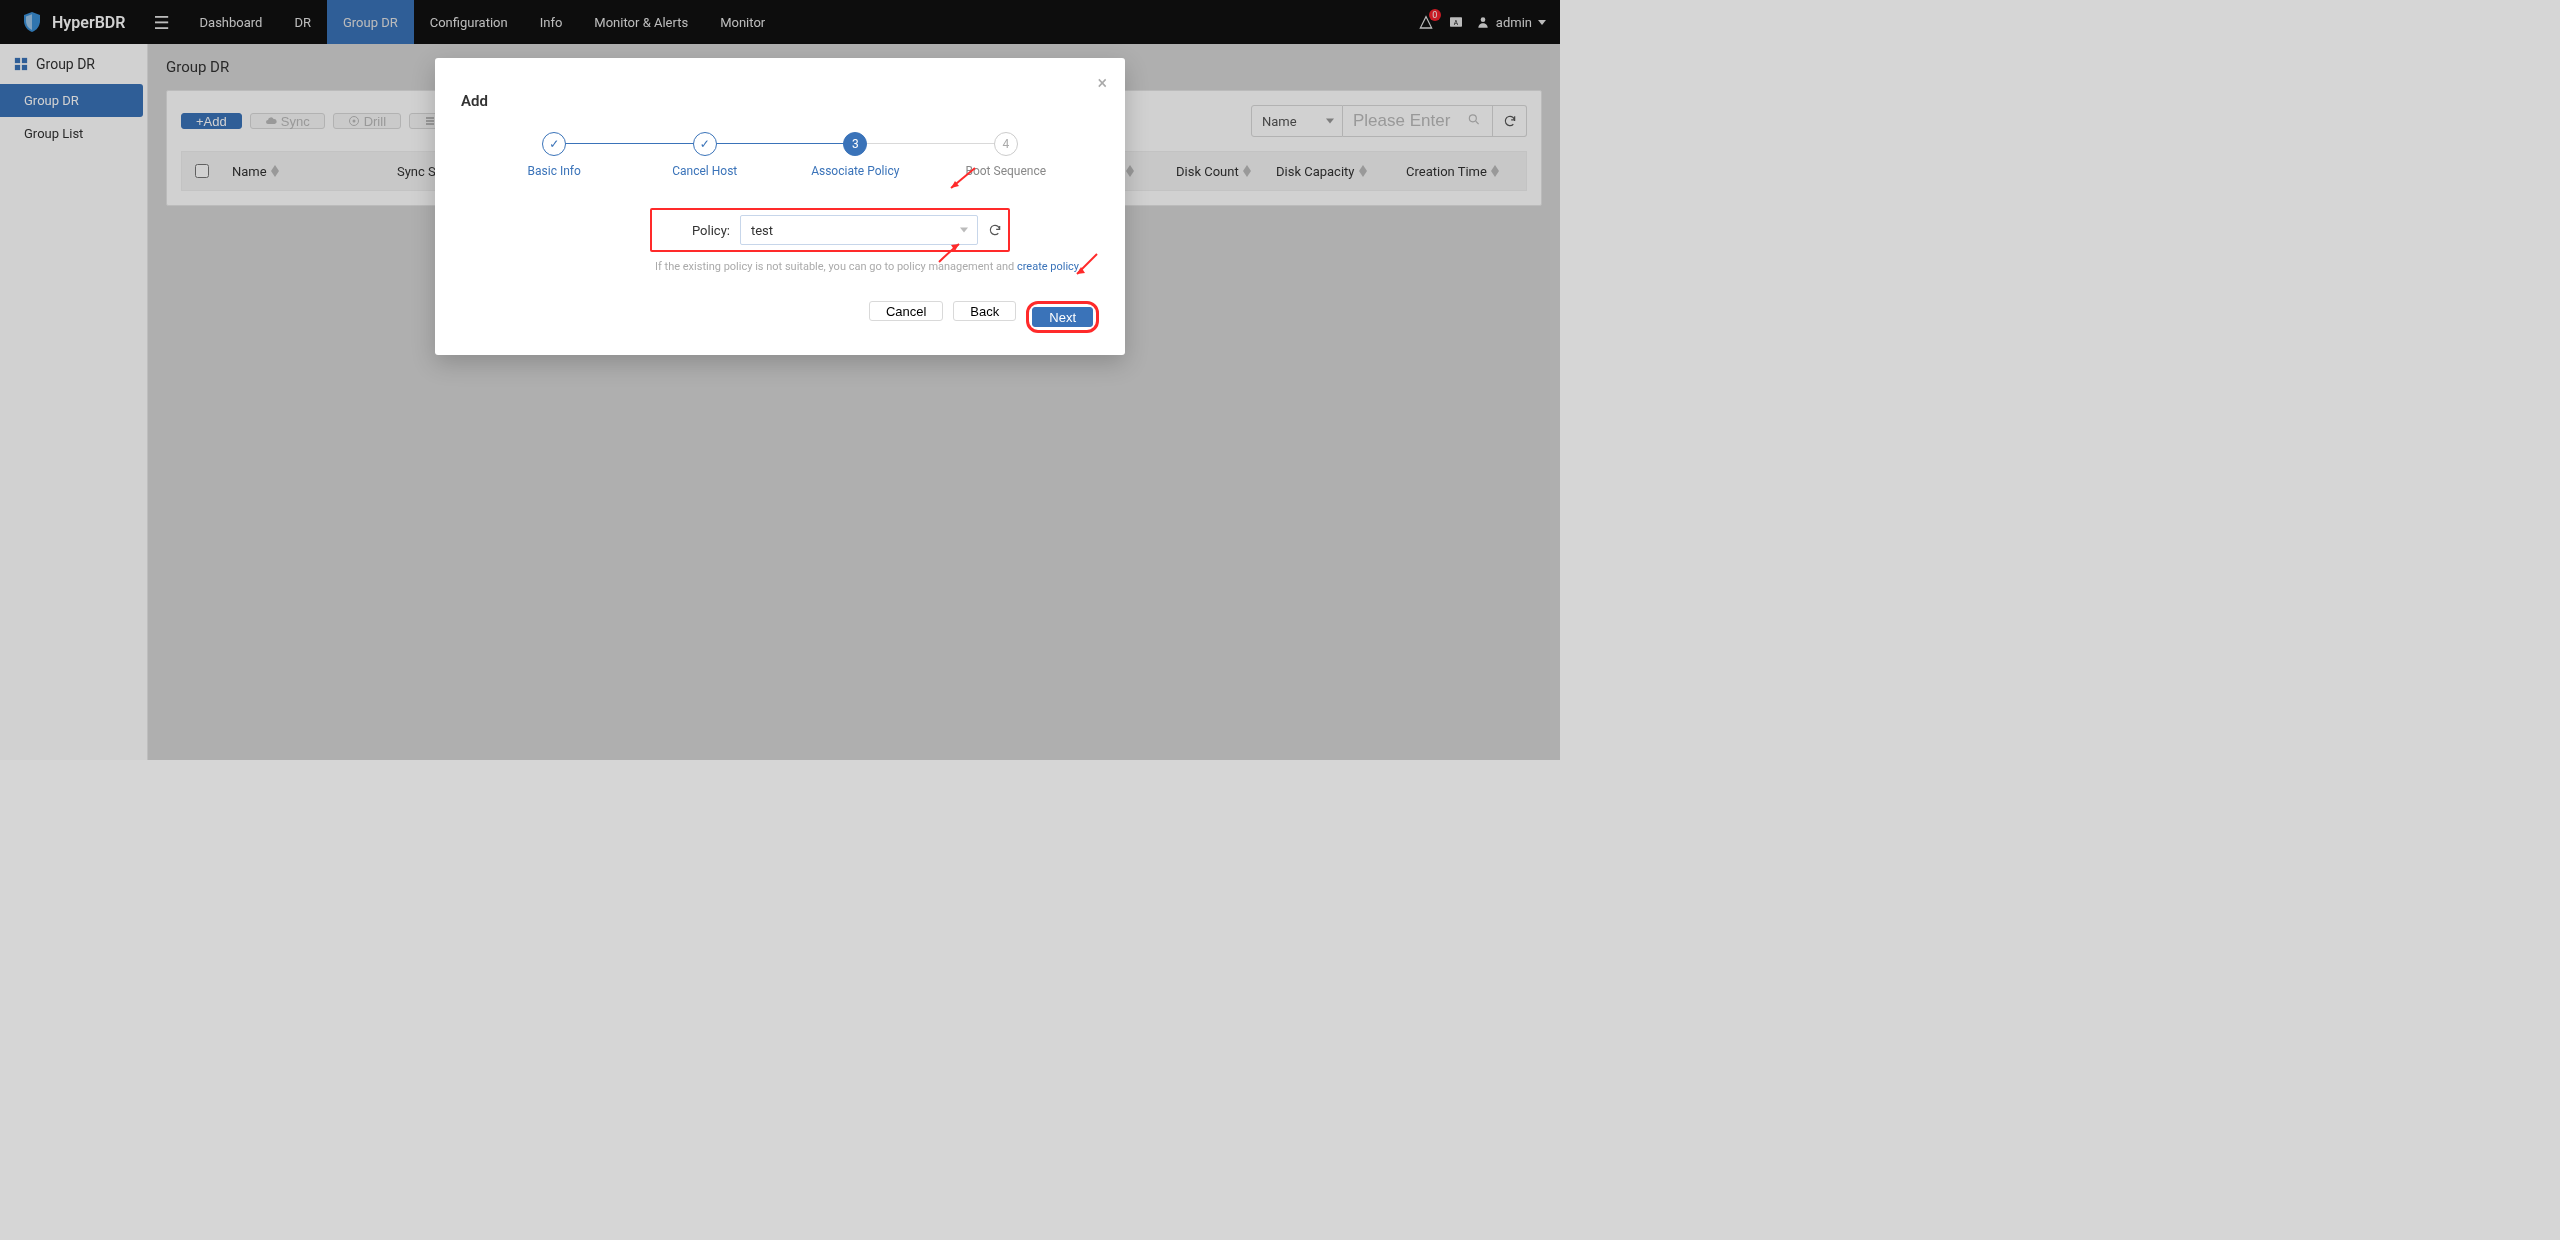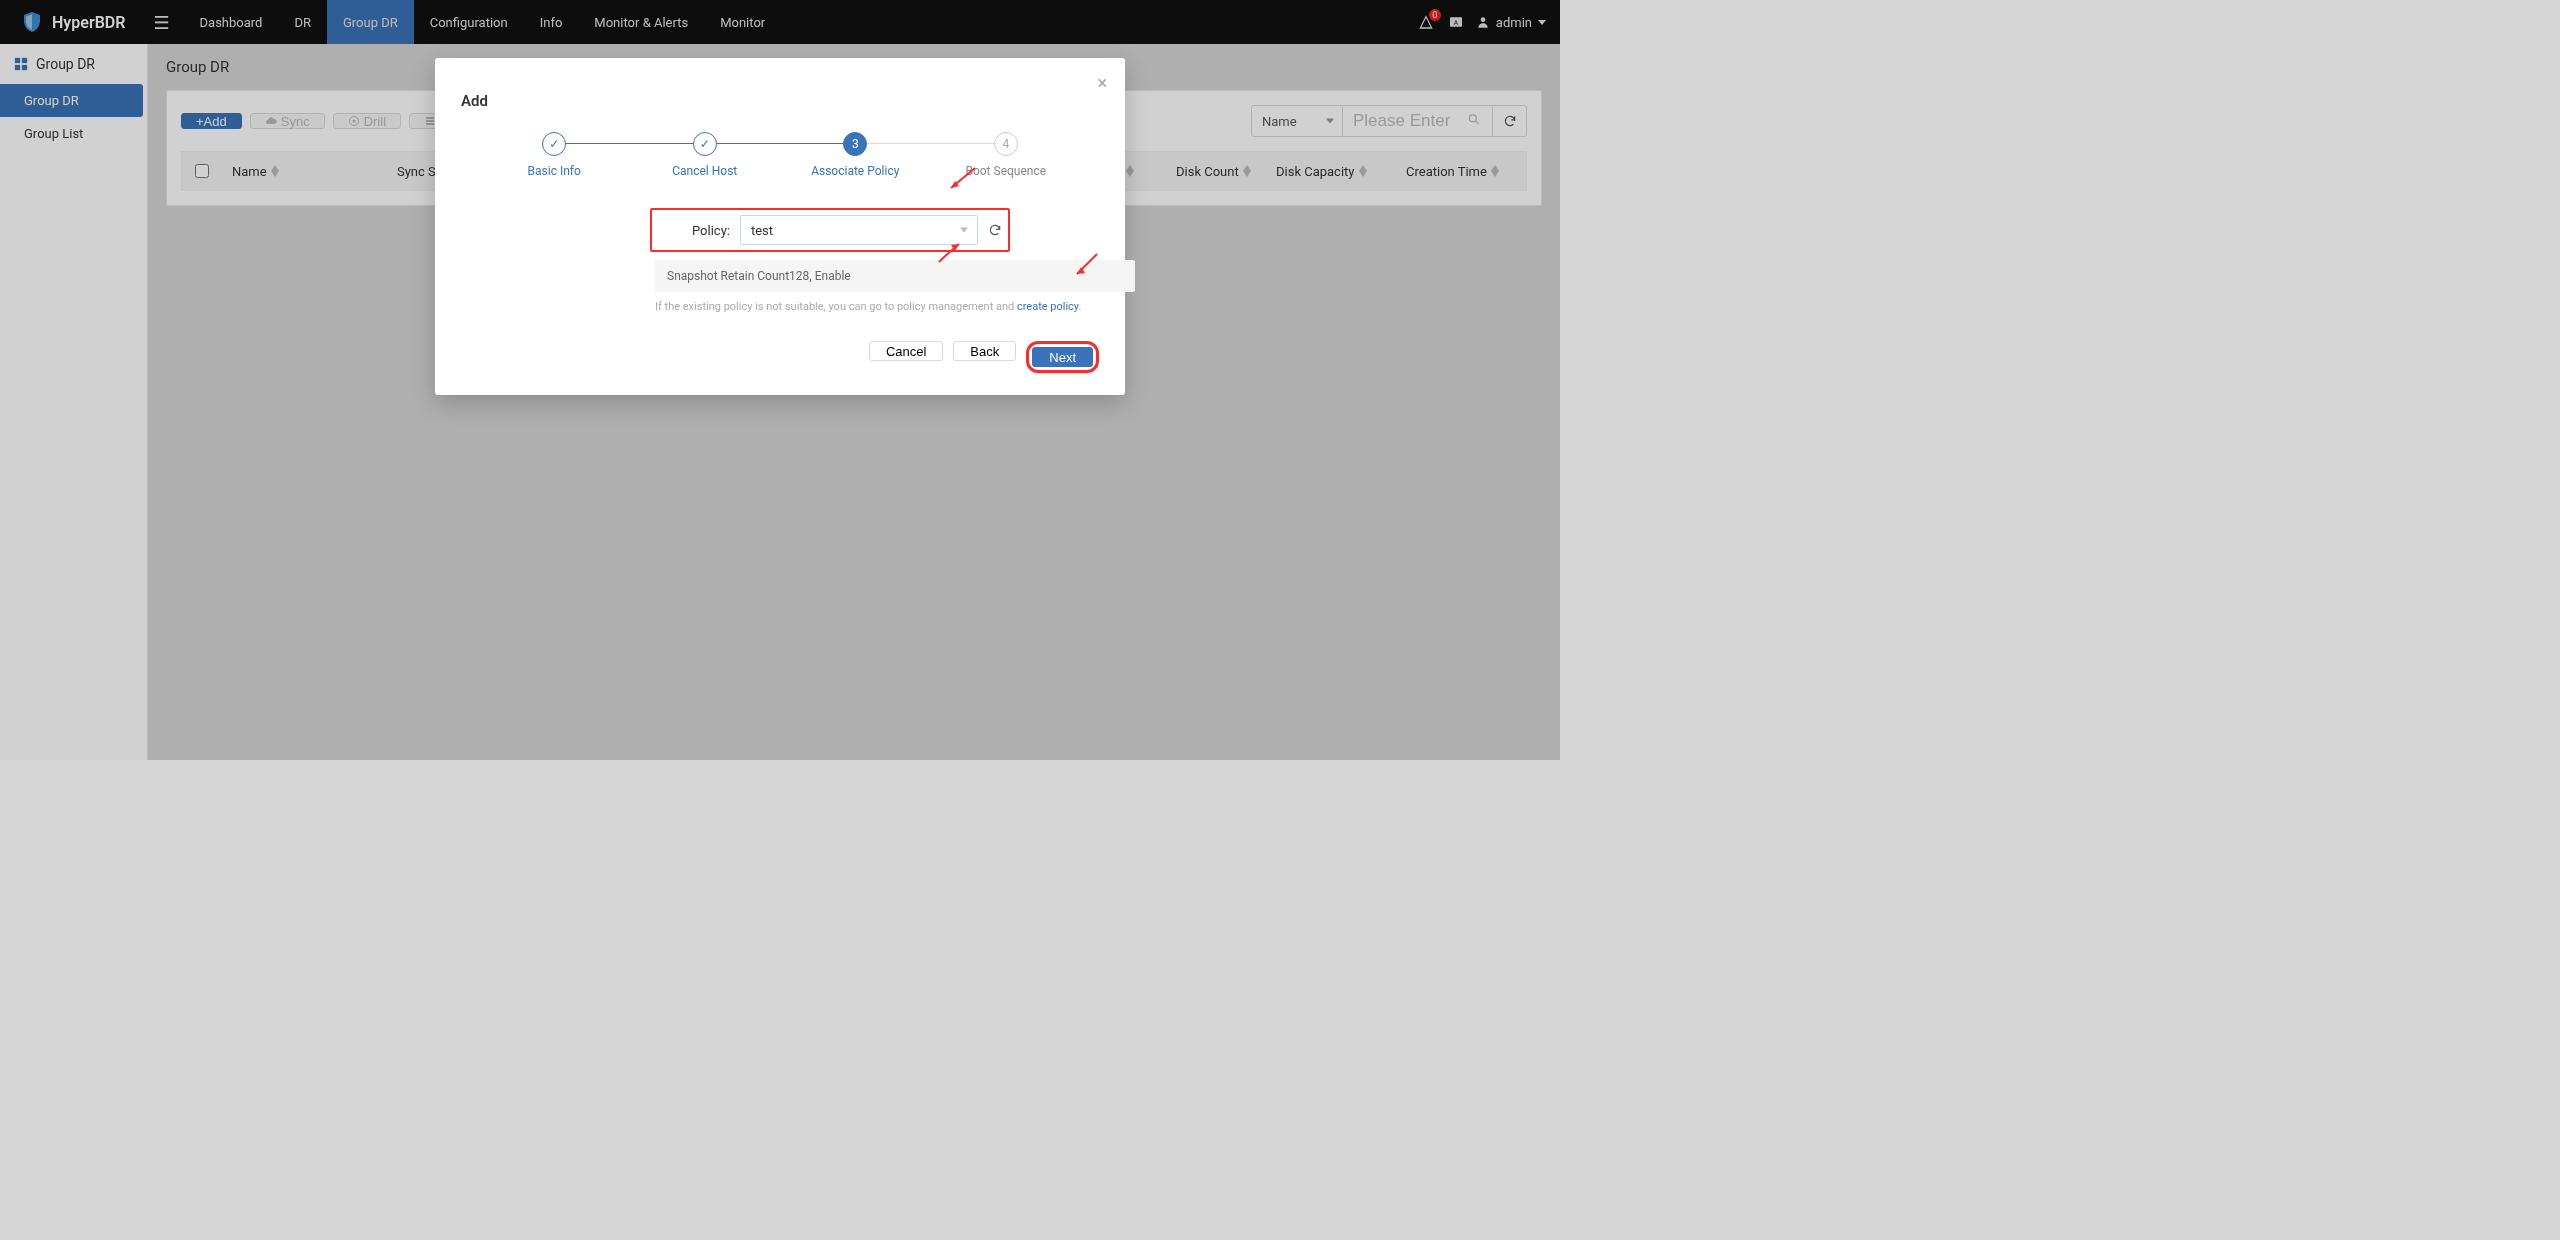--- a/index.html
+++ b/index.html
@@ -303,21 +303,20 @@
           <label>Policy:</label>
           <div class="select-box">test</div>
           <div class="reload-icon">
               <svg viewBox="0 0 24 24">
                 <path stroke-width="2" d="M20 12a8 8 0 10-2.3 5.6M20 5v6h-6"></path>
               </svg>
             </div>
         </div>
       </div>
 
-      <div class="info-band">Snapshot Retain Count128, Enable</div>
       <div class="hint-line"><span>If the existing policy is not suitable, you can go to policy management and </span><a href="#">create policy</a>.</div>
 
       <div class="modal-footer">
         <button class="mbtn">Cancel</button>
         <button class="mbtn">Back</button>
         <span class="next-wrap">
           <button class="mbtn primary">Next</button>
         </span>
       </div>
 

